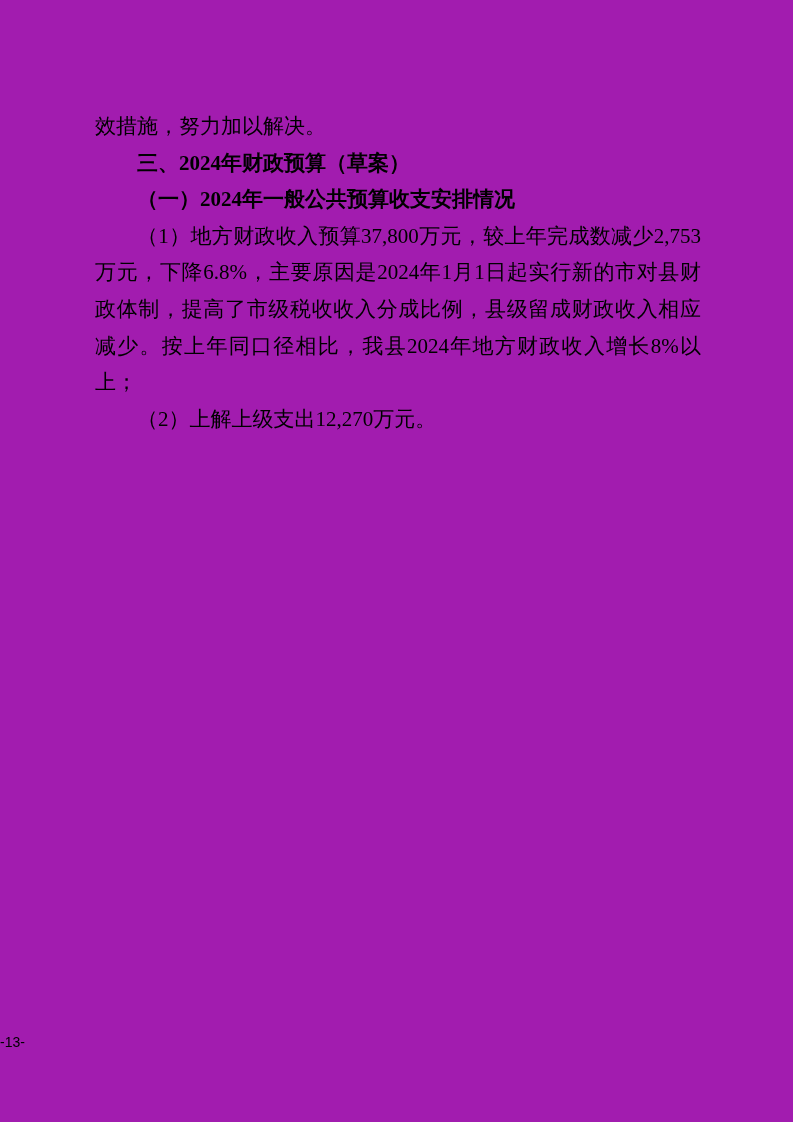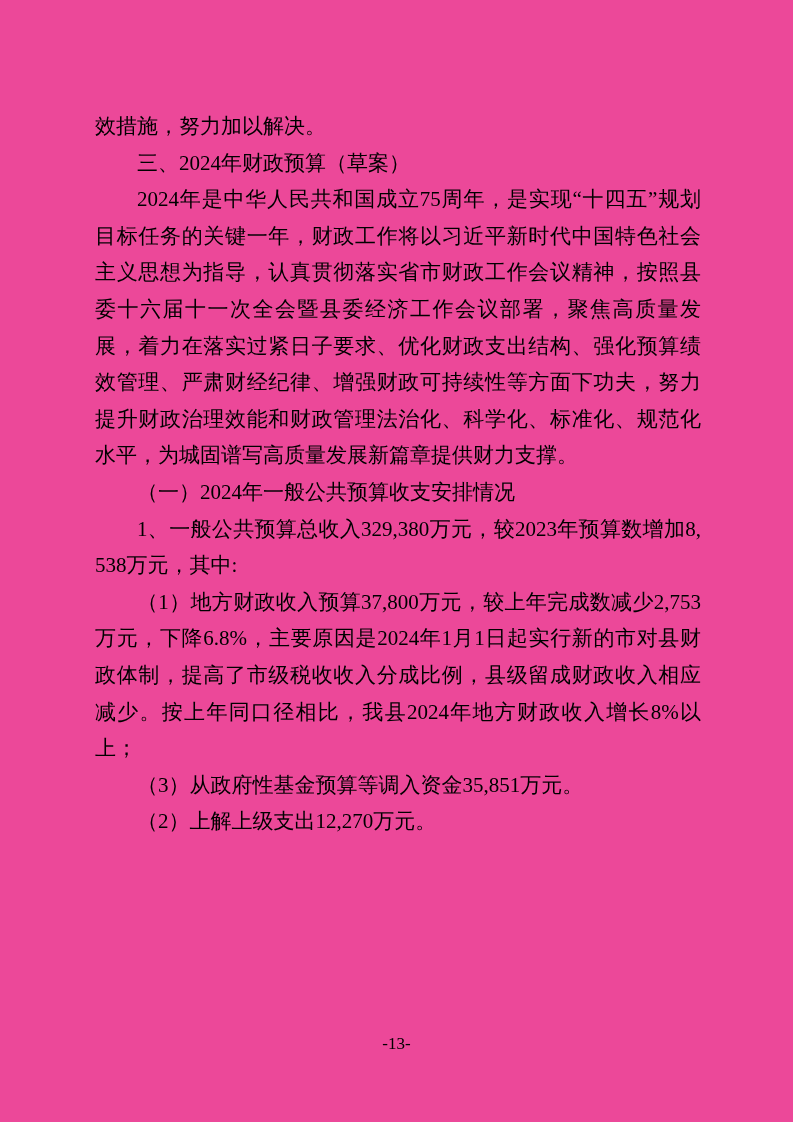--- a/index.html
+++ b/index.html
@@ -10,61 +10,58 @@
   body {
     width: 793px;
     height: 1122px;
     font-family: "Liberation Serif", serif;
     color: #000000;
   }
   .page {
     position: relative;
     width: 793px;
     height: 1122px;
-    background: #ec4899;
+    background: #a21caf;
     overflow: hidden;
   }
   .content {
     position: absolute;
     left: 95px;
     top: 108px;
     width: 606px;
   }
   .para {
     margin: 0;
     font-size: 21px;
     line-height: 36.6px;
     text-align: justify;
     word-break: break-all;
   }
   .indent {
     text-indent: 2em;
   }
   .bold {
-    font-weight: normal;
+    font-weight: bold;
   }
   .footer {
     position: absolute;
     top: 1034px;
     left: 0;
     width: 100%;
-    text-align: center;
-    font-size: 17px;
-    font-family: Liberation Serif, serif;
+    text-align: left;
+    font-size: 14px;
+    font-family: Liberation Sans, sans-serif;
     color: #000000;
   }
 </style>
 </head>
 <body>
 
 <div class="page">
   <div class="content">
     <p class="para">效措施，努力加以解决。</p>
     <p class="para indent bold">三、2024年财政预算（草案）</p>
-    <p class="para indent">2024年是中华人民共和国成立75周年，是实现“十四五”规划目标任务的关键一年，财政工作将以习近平新时代中国特色社会主义思想为指导，认真贯彻落实省市财政工作会议精神，按照县委十六届十一次全会暨县委经济工作会议部署，聚焦高质量发展，着力在落实过紧日子要求、优化财政支出结构、强化预算绩效管理、严肃财经纪律、增强财政可持续性等方面下功夫，努力提升财政治理效能和财政管理法治化、科学化、标准化、规范化水平，为城固谱写高质量发展新篇章提供财力支撑。</p>
     <p class="para indent bold">（一）2024年一般公共预算收支安排情况</p>
-    <p class="para indent bold">1、一般公共预算总收入329,380万元，较2023年预算数增加8,538万元，其中:</p>
     <p class="para indent">（1）地方财政收入预算37,800万元，较上年完成数减少2,753万元，下降6.8%，主要原因是2024年1月1日起实行新的市对县财政体制，提高了市级税收收入分成比例，县级留成财政收入相应减少。按上年同口径相比，我县2024年地方财政收入增长8%以上；</p>
-    <p class="para indent">（3）从政府性基金预算等调入资金35,851万元。</p>
     <p class="para indent">（2）上解上级支出12,270万元。</p>
   </div>
   <div class="footer">-13-</div>
 </div>
 
 </body></html>

